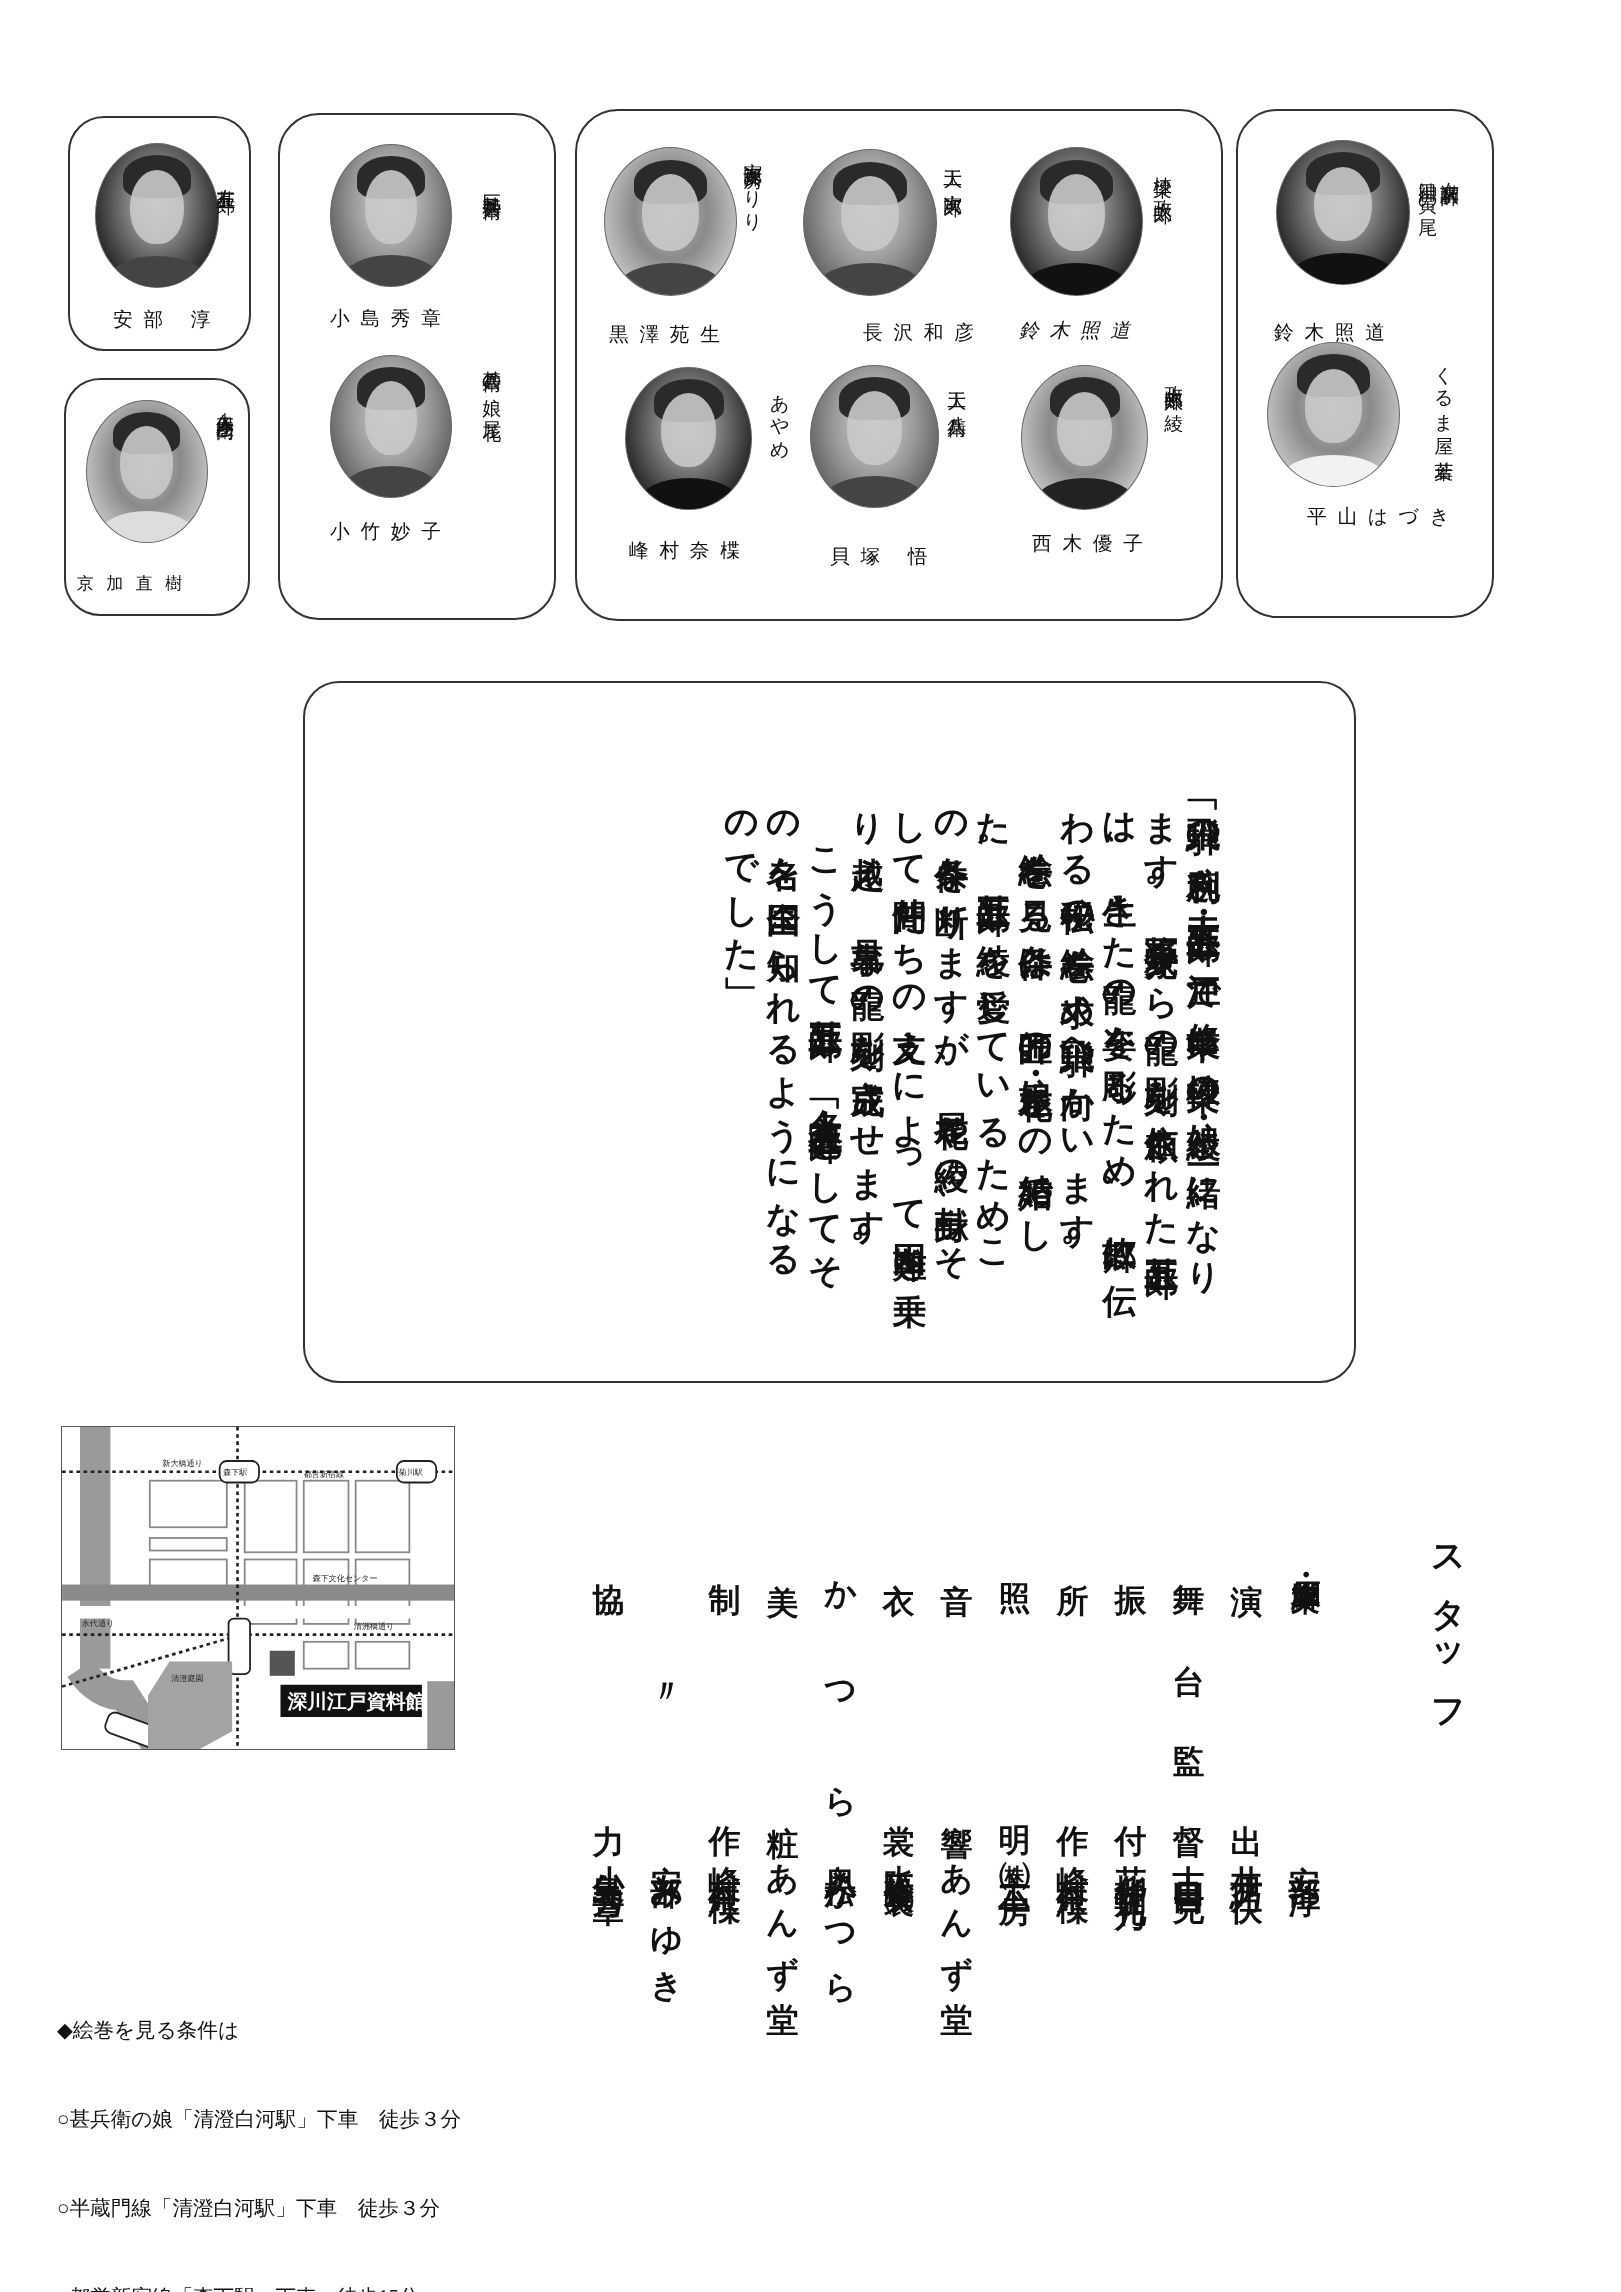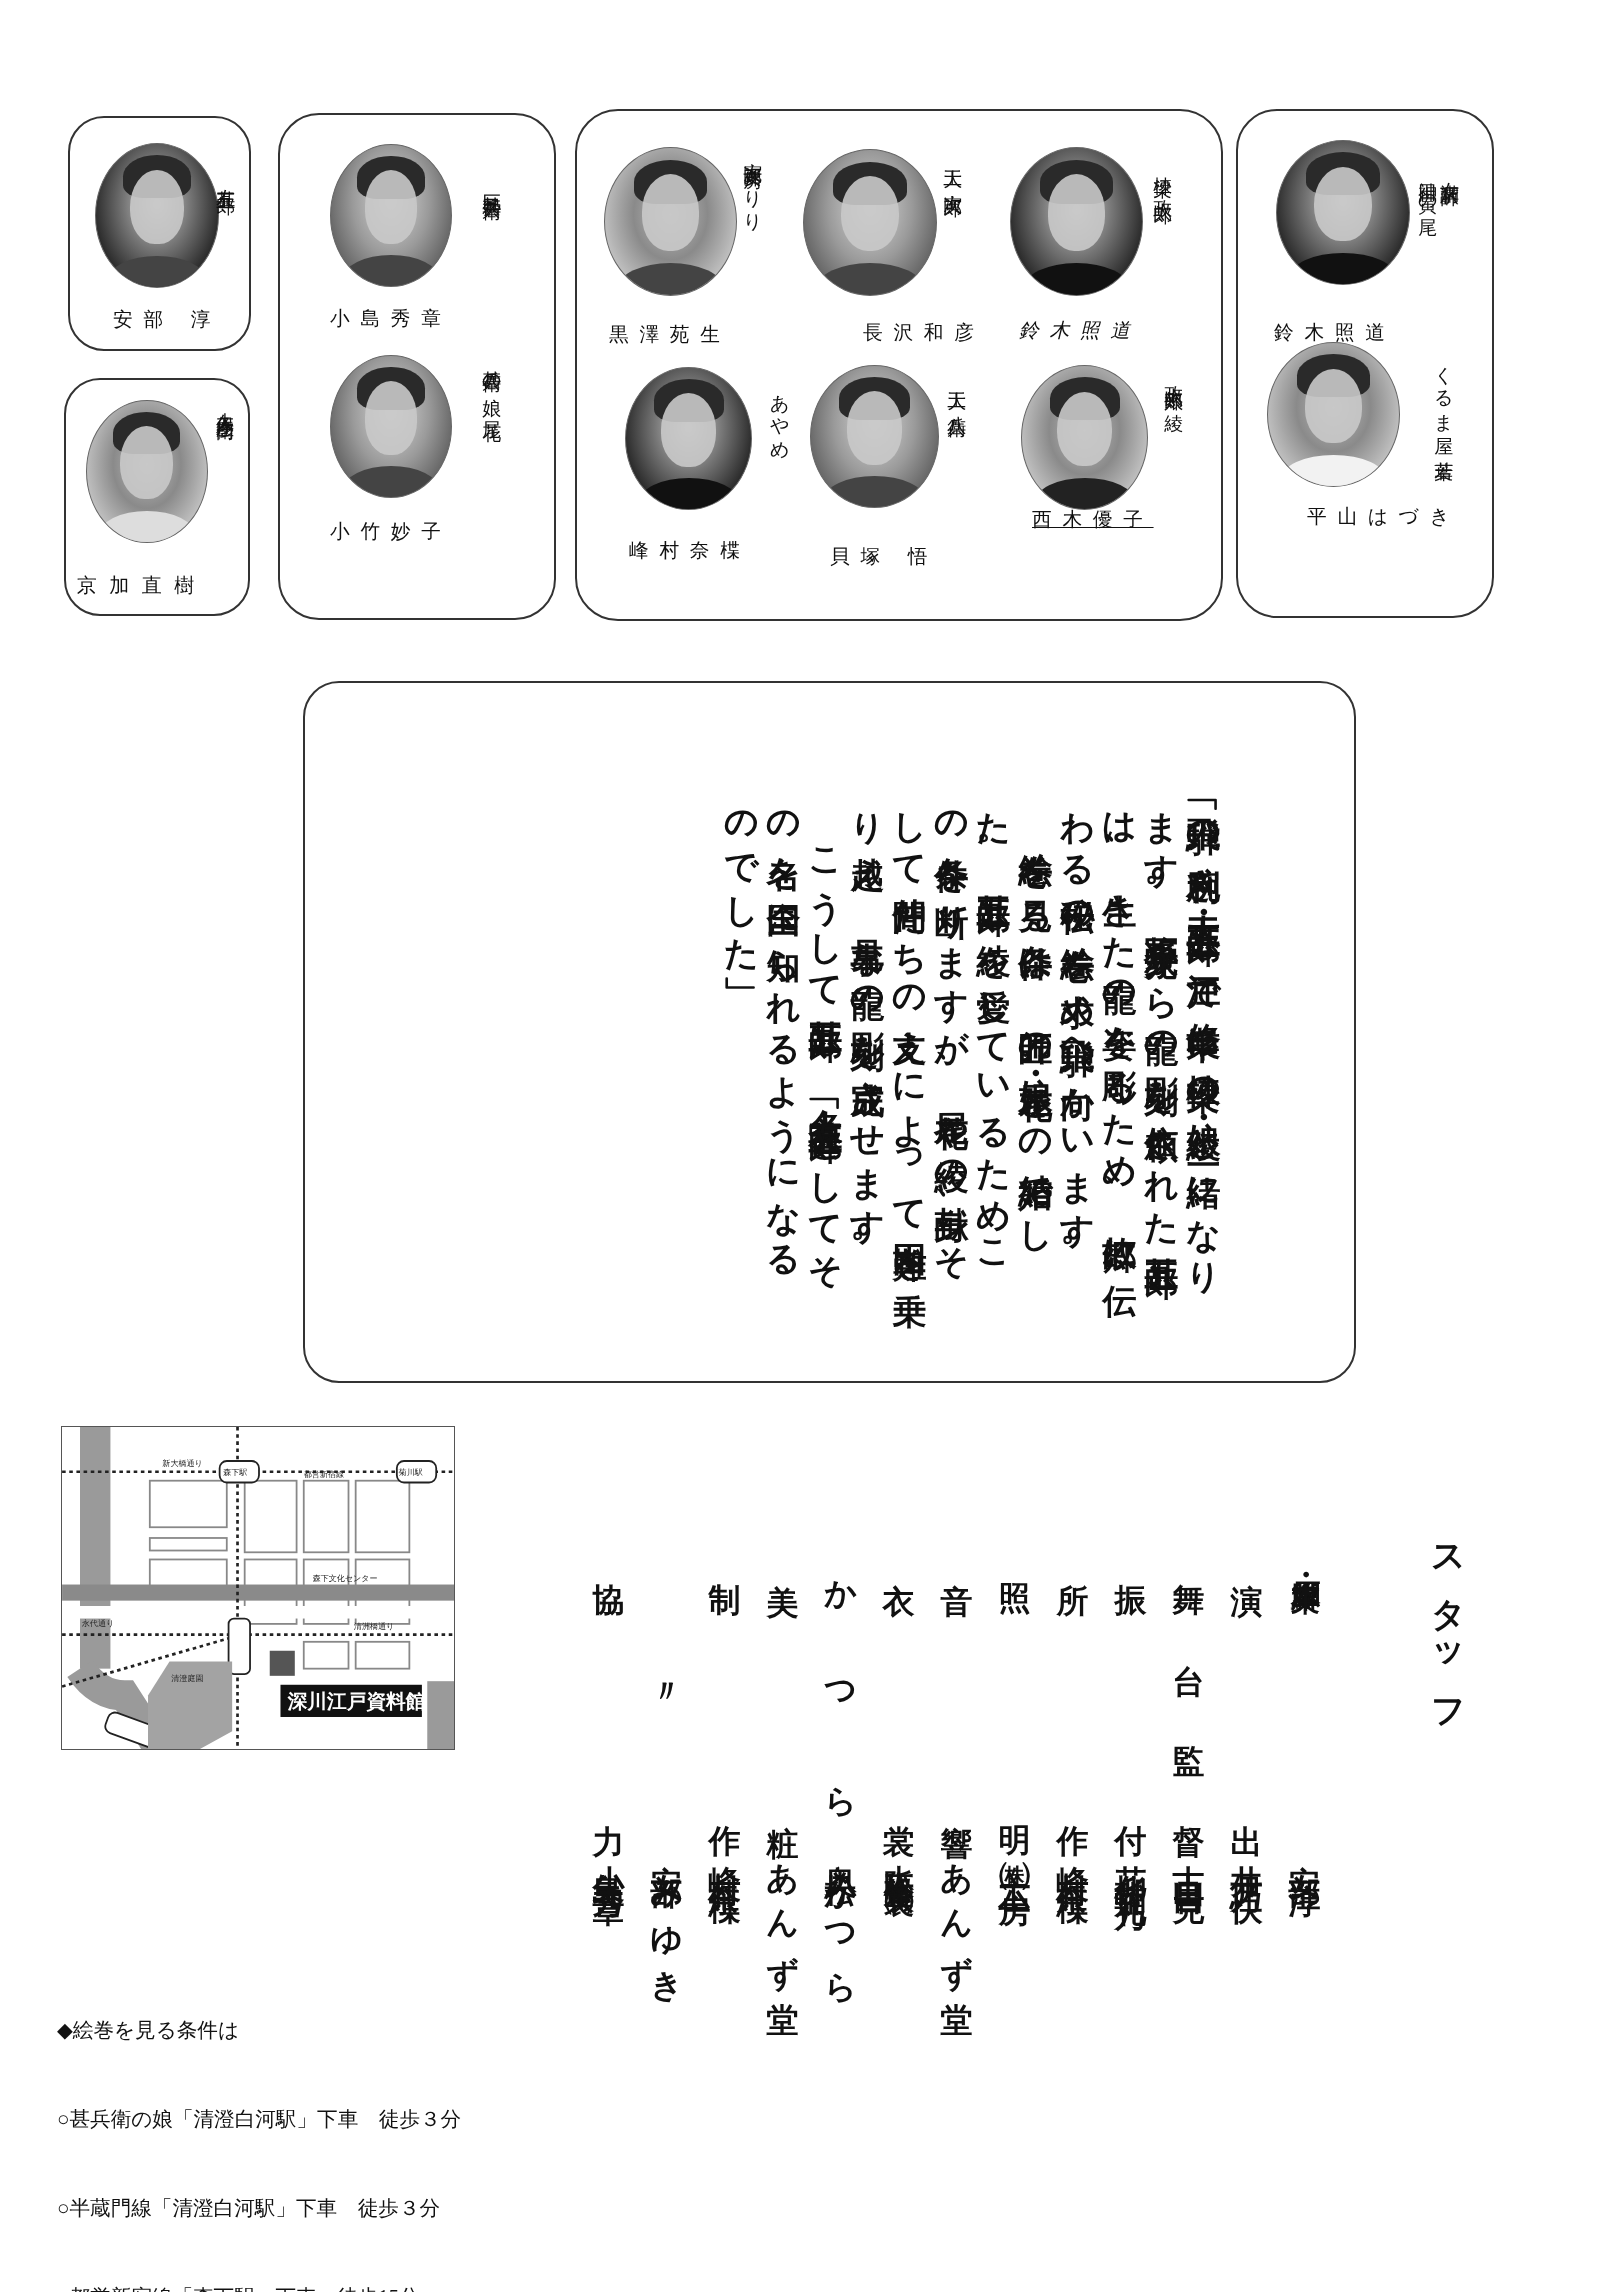--- a/index.html
+++ b/index.html
@@ -96,21 +96,21 @@
 </div>
 
 <div class="box" style="left:64px;top:378px;width:186px;height:238px;border-radius:36px;">
   <div class="card">
     <div class="photo light" style="left:19.7px;top:19.7px;width:122px;height:143px;">
       <div class="hair"></div>
         <div class="head"></div>
         <div class="body" style="background:#ddd"></div>
     </div>
     <div class="role" style="left:149px;top:18px;line-height:1.05;font-size:18px;">大久保彦左衛門</div>
-    <div class="actor" style="left:10.7px;top:192px;font-size:20px;letter-spacing:12.5px;text-align:center;">京加直樹</div>
+    <div class="actor" style="left:10.7px;top:192px;font-size:17px;letter-spacing:12.5px;text-align:center;">京加直樹</div>
   </div>
 </div>
 
 <div class="box" style="left:278px;top:113px;width:278px;height:507px;border-radius:41px;">
   <div class="card">
     <div class="photo" style="left:50px;top:29px;width:122px;height:143px;">
       <div class="hair"></div>
         <div class="head"></div>
         <div class="body"></div>
     </div>
@@ -176,21 +176,21 @@
     <div class="role" style="left:369px;top:265px;">大工　八兵衛</div>
     <div class="actor" style="left:253px;top:432px;">貝塚 悟</div>
   </div>
   <div class="card">
     <div class="photo light" style="left:444px;top:254px;width:127px;height:145px;">
       <div class="hair"></div>
         <div class="head"></div>
         <div class="body" style="background:#222"></div>
     </div>
     <div class="role" style="left:586px;top:260px;">政太郎娘　綾</div>
-    <div class="actor" style="left:455px;top:395px;text-decoration:underline;">西木優子</div>
+    <div class="actor" style="left:455px;top:419px;">西木優子</div>
   </div>
 </div>
 
 <div class="box" style="left:1236px;top:109px;width:258px;height:509px;border-radius:41px;">
   <div class="card">
     <div class="photo dark" style="left:38px;top:29px;width:134px;height:145px;">
       <div class="hair"></div>
         <div class="head"></div>
         <div class="body" style="background:#111"></div>
     </div>

